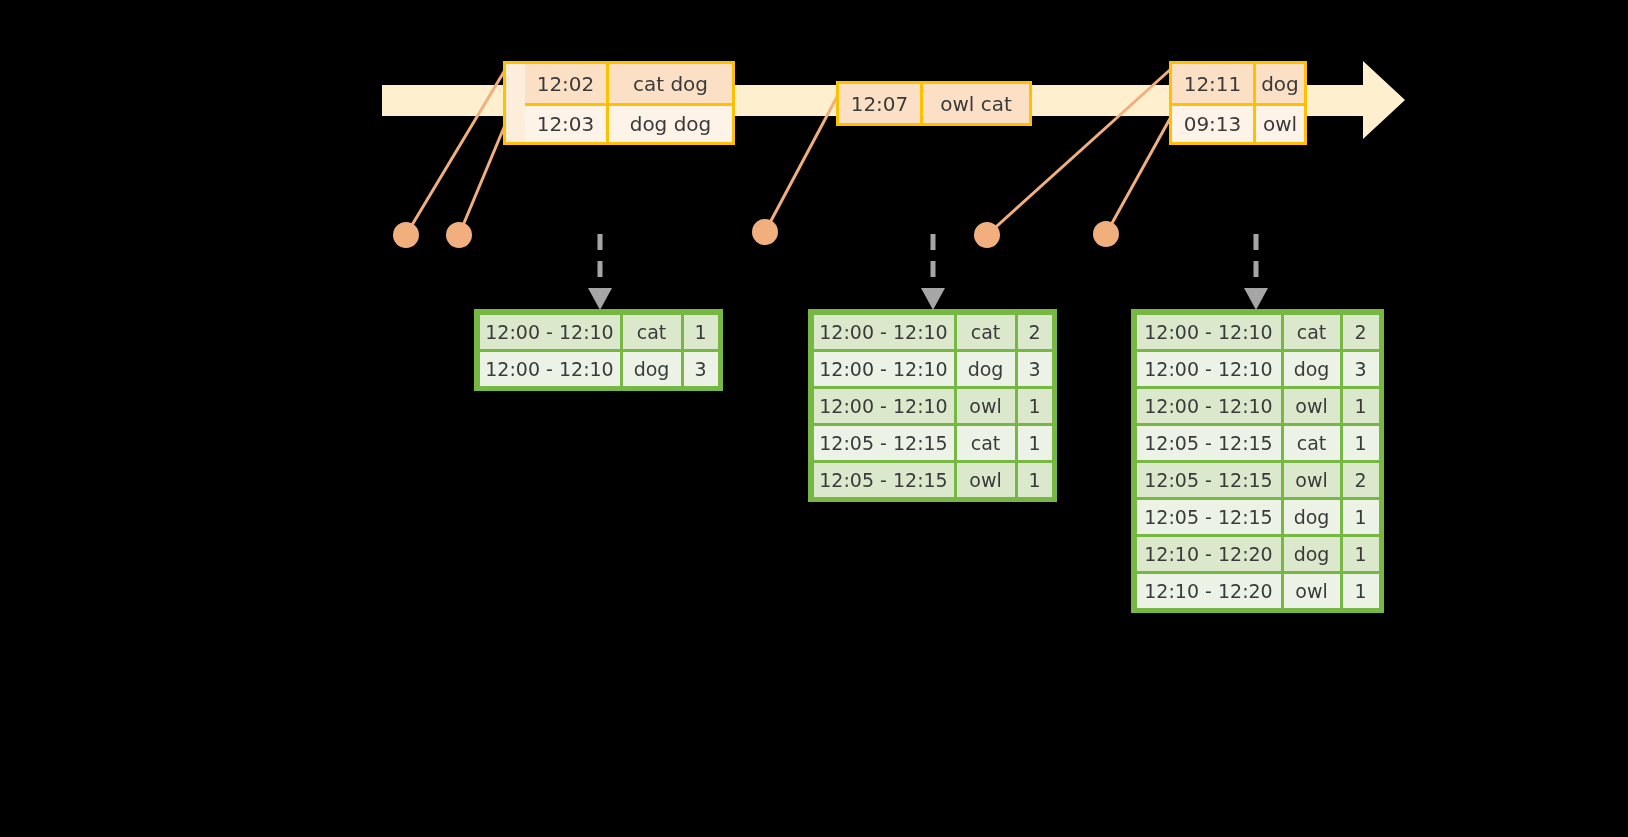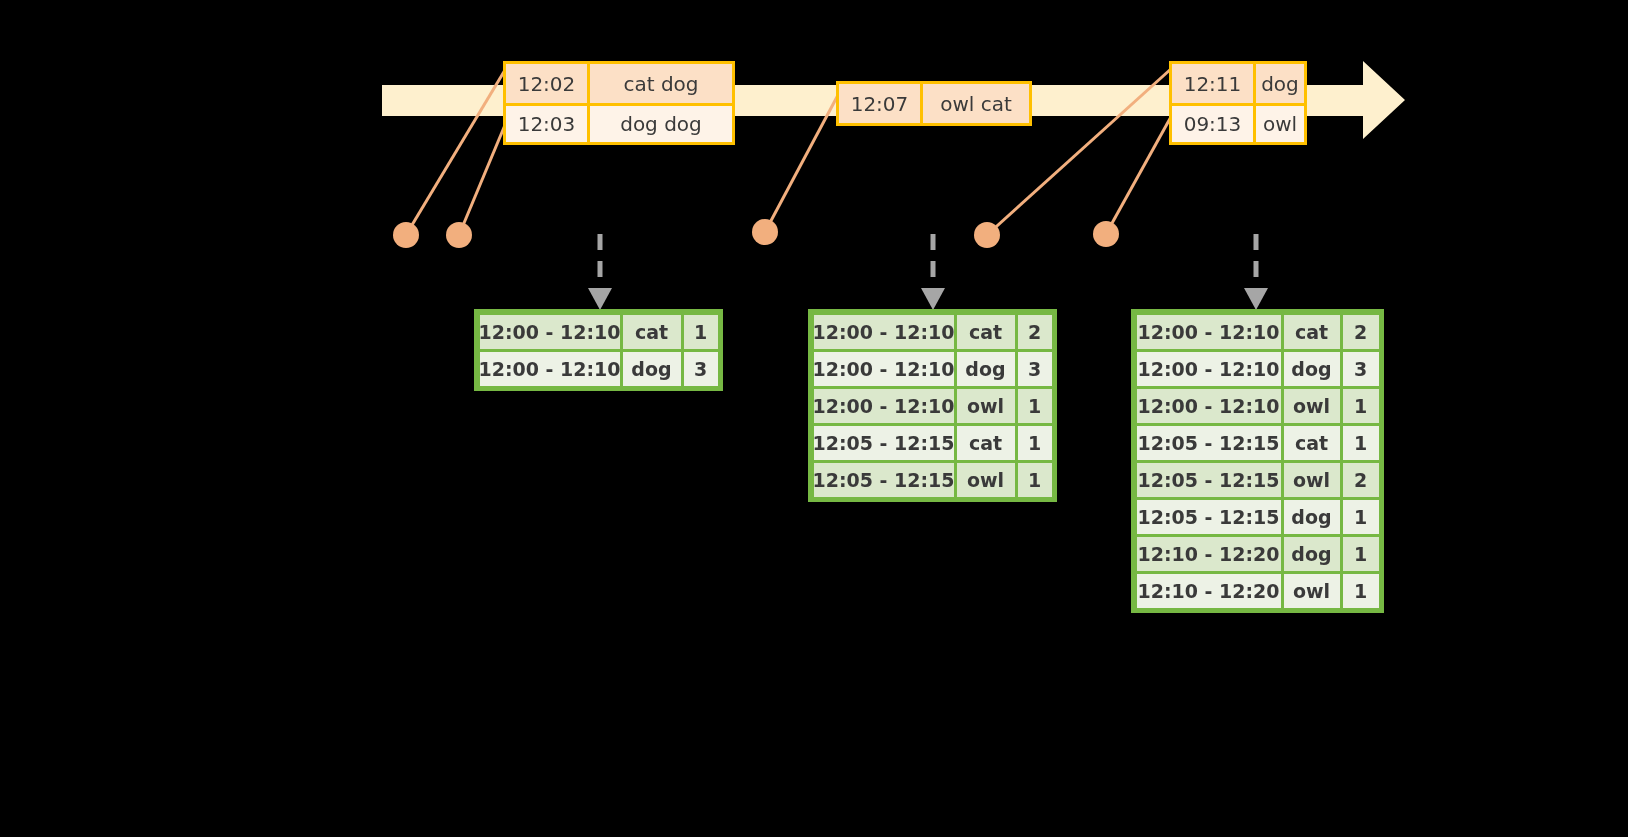--- a/index.html
+++ b/index.html
@@ -66,21 +66,20 @@
   .agg-table {
     position: absolute;
     border: 4px solid #76B843;
     box-sizing: border-box;
     background: #76B843;
   }
   .agg-row {
     display: flex;
     height: 37px;
     box-sizing: border-box;
-    font-weight: bold;
   }
   .agg-cell {
     display: flex;
     align-items: center;
     justify-content: center;
     font-size: 19px;
     color: #3a3a3a;
     box-sizing: border-box;
     white-space: nowrap;
     margin: 1.5px;
@@ -132,21 +131,21 @@
         <line x1="933" y1="234" x2="933" y2="290" stroke="#A6A6A6" stroke-width="5" stroke-dasharray="16 11"></line>
         <path d="M 921 288 L 945 288 L 933 310 Z" fill="#A6A6A6"></path>
       </g>
       <g>
         <line x1="1256" y1="234" x2="1256" y2="290" stroke="#A6A6A6" stroke-width="5" stroke-dasharray="16 11"></line>
         <path d="M 1244 288 L 1268 288 L 1256 310 Z" fill="#A6A6A6"></path>
       </g>
     </g>
   </svg>
 
-  <div class="event-box" id="ebox1" style="left:503px; top:61px; width:232px;">
+  <div class="event-box" id="ebox1" style="left:503px; top:61px; width:232px;padding-left:19px;">
     <div class="event-row shade">
       <div class="ev-cell ev-time">12:02</div>
       <div class="ev-cell ev-word">cat dog</div>
     </div>
     <div class="event-row plain">
       <div class="ev-cell ev-time">12:03</div>
       <div class="ev-cell ev-word">dog dog</div>
     </div>
   </div>
 

